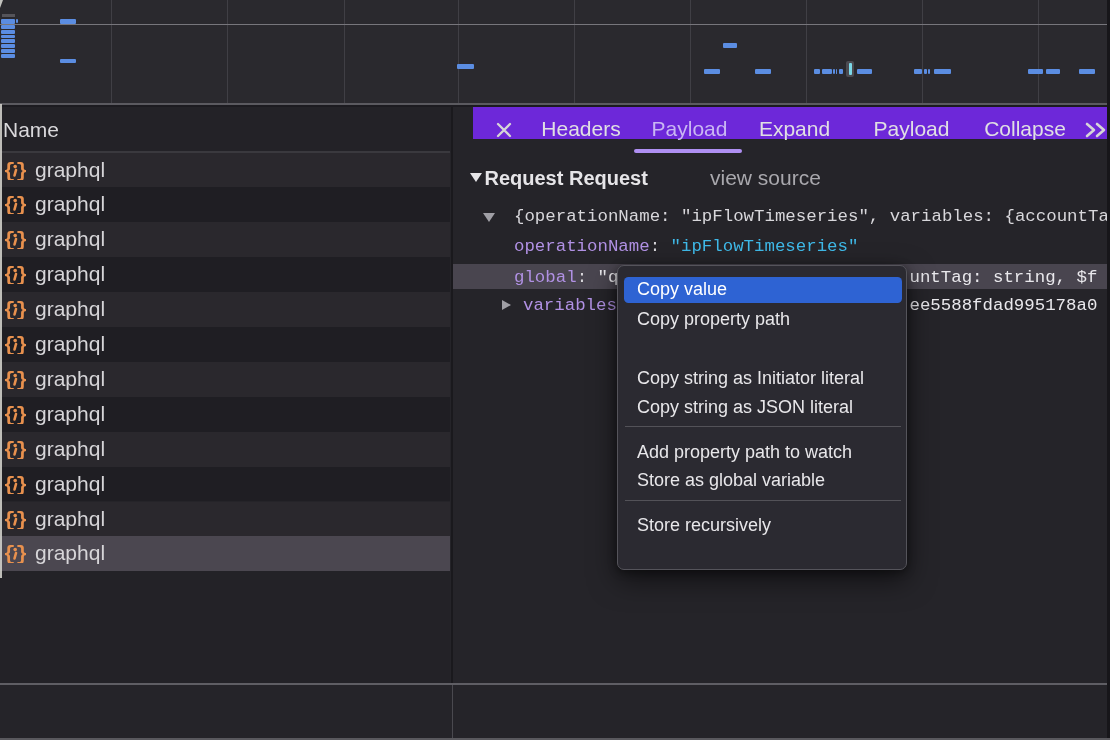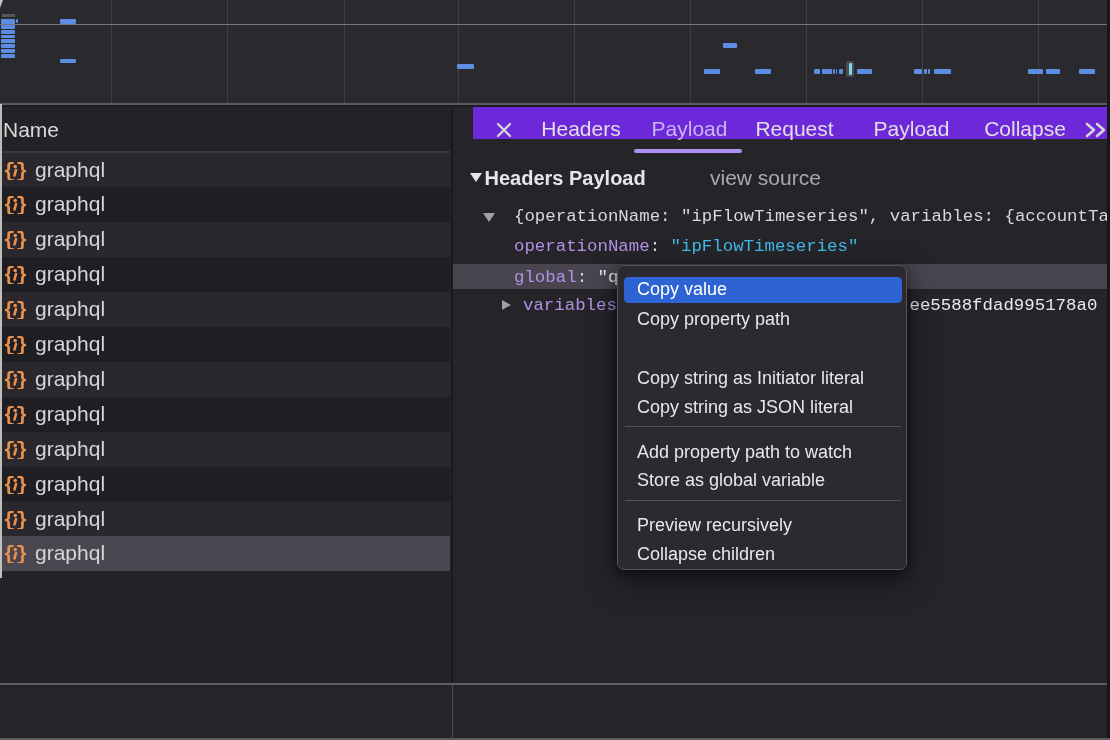--- a/index.html
+++ b/index.html
@@ -219,55 +219,55 @@
   <div id="belowrows"></div>
   <div id="divider"></div>
     <div id="divider2"></div>
 
   <div id="tabbar">
     <svg class="abs" style="left:23px;top:14.5px" width="16" height="16" viewBox="0 0 16 16">
       <path d="M2 2 L14 14 M14 2 L2 14" stroke="#d6d5d8" stroke-width="2.3" stroke-linecap="round"></path>
     </svg>
     <div class="tab" style="left:108px">Headers</div>
     <div class="tab" style="left:216.5px;color:#c9b6f3">Payload</div>
-    <div class="tab" style="left:321.5px">Request</div>
+    <div class="tab" style="left:321.5px">Expand</div>
     <div class="tab" style="left:438.5px">Payload</div>
     <div class="tab" style="left:552px">Collapse</div>
     <svg class="abs" style="left:610px;top:13.5px" width="25" height="18" viewBox="0 0 25 18">
         <path d="M4 3 L11 9 L4 15 M14 3 L21 9 L14 15" fill="none" stroke="#d6d5d8" stroke-width="2.6" stroke-linecap="round" stroke-linejoin="round"></path>
       </svg>
     <div id="underline"></div>
   </div>
 
   <div id="content">
     <div class="tri-d" style="left:17.5px;top:20px;border-left-width:6.5px;border-right-width:6.5px;border-top-width:9px;border-top-color:#e6e5e8"></div>
-    <div id="rph" style="left:32px">Headers Payload</div>
+    <div id="rph" style="left:32px">Request Request</div>
     <div id="vs">view source</div>
     <div id="hlrow"></div>
 
     <div class="tri-d" style="left:30.5px;top:60px"></div>
     <div class="mono abs" style="left:61.5px;top:52.5px">{operationName: "ipFlowTimeseries", variables: {accountTa</div>
     <div class="mono abs" style="left:61.5px;top:82px"><span class="key">operationName</span>: <span class="cy">"ipFlowTimeseries"</span></div>
     <div class="mono abs" style="left:61.5px;top:113px"><span class="key">global</span>: <span class="wh">"qu</span></div>
+    <div class="mono abs" style="left:457px;top:113px"><span class="wh">untTag: string, $f</span></div>
     <div class="tri-r" style="left:49.5px;top:147.5px"></div>
     <div class="mono abs" style="left:70.5px;top:141px"><span class="key">variables</span></div>
     <div class="mono abs" style="left:457px;top:141px"><span class="wh">ee5588fdad995178a0</span></div>
   </div>
   <div id="sumline"></div>
   <div id="bottomline"></div>
   <div id="leftedge"></div>
     <div id="cornertick"></div>
     <div id="rightedge"></div>
 
   <div id="menu">
     <div id="mhl"></div>
     <div class="mi" style="top:273.5px;color:#fff;top:9px">Copy value</div>
     <div class="mi" style="top:38.5px">Copy property path</div>
     <div class="mi" style="top:97.5px">Copy string as Initiator literal</div>
     <div class="mi" style="top:126.5px">Copy string as JSON literal</div>
     <div class="msep" style="top:160px"></div>
     <div class="mi" style="top:172px">Add property path to watch</div>
     <div class="mi" style="top:199.5px">Store as global variable</div>
     <div class="msep" style="top:233.5px"></div>
-    <div class="mi" style="top:244.5px">Preview recursively</div>
-    <div class="mi" style="top:274px">Collapse children</div>
+    <div class="mi" style="top:244.5px">Store recursively</div>
   </div>
 </div>
 
 </body></html>

